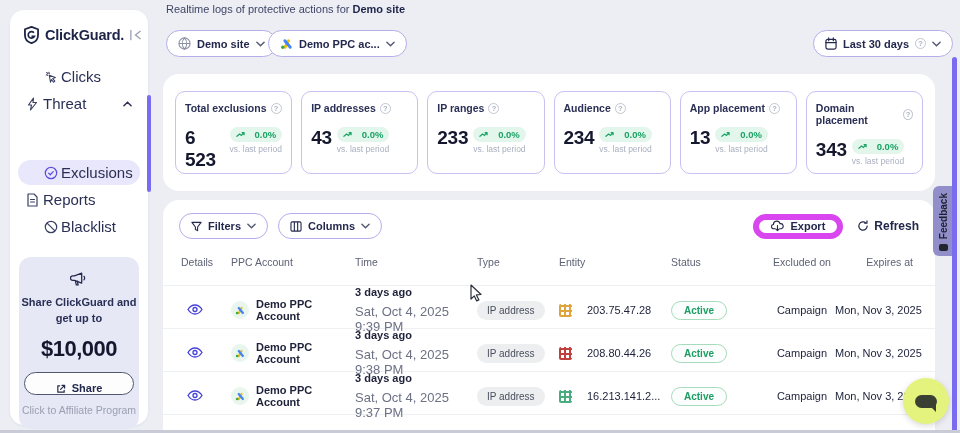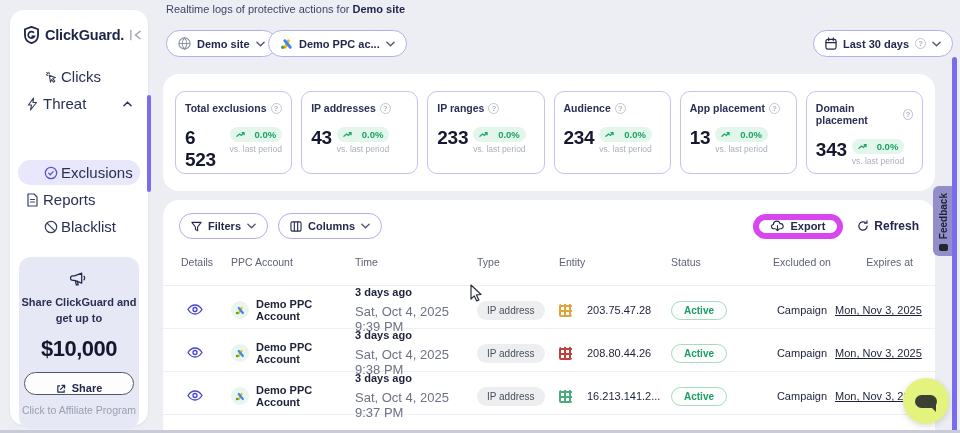--- a/index.html
+++ b/index.html
@@ -117,21 +117,21 @@
     grid-template-columns:50px 124px 122px 82px 112px 98px 66px 1fr;
     padding:0 16px 0 18px;
   }
   .thead { height:46px; border-bottom:1px solid #eef0f3; }
   .th { font-size:10.5px; color:#5d6275; line-height:1.25; }
   .th.center { text-align:center; }
   .th.right { text-align:right; padding-right:6px; }
   .trow { height:43px; border-bottom:1px solid #eef0f3; }
   .td { font-size:11px; color:#1d2139; }
   .td.center { text-align:center; }
-  .td.right { text-align:right; padding-right:6px; white-space:nowrap;text-decoration:underline; }
+  .td.right { text-align:right; padding-right:6px; white-space:nowrap; }
   .eye-btn { display:inline-flex; cursor:pointer; color:#4641d7; padding-left:6px; }
   .acct-cell { display:flex; align-items:center; gap:7px; font-weight:600; }
   .gads-chip {
     width:18px; height:18px; border-radius:50%; background:#e8f6ee;
     display:flex; align-items:center; justify-content:center; flex-shrink:0;
   }
   .time-main { font-size:11px; font-weight:600; color:#1d2139; }
   .time-sub { font-size:13px; color:#6c7184; margin-top:6px; }
   .type-badge {
     display:inline-block; background:#eceef0; color:#4a4f5e; font-size:10px;

